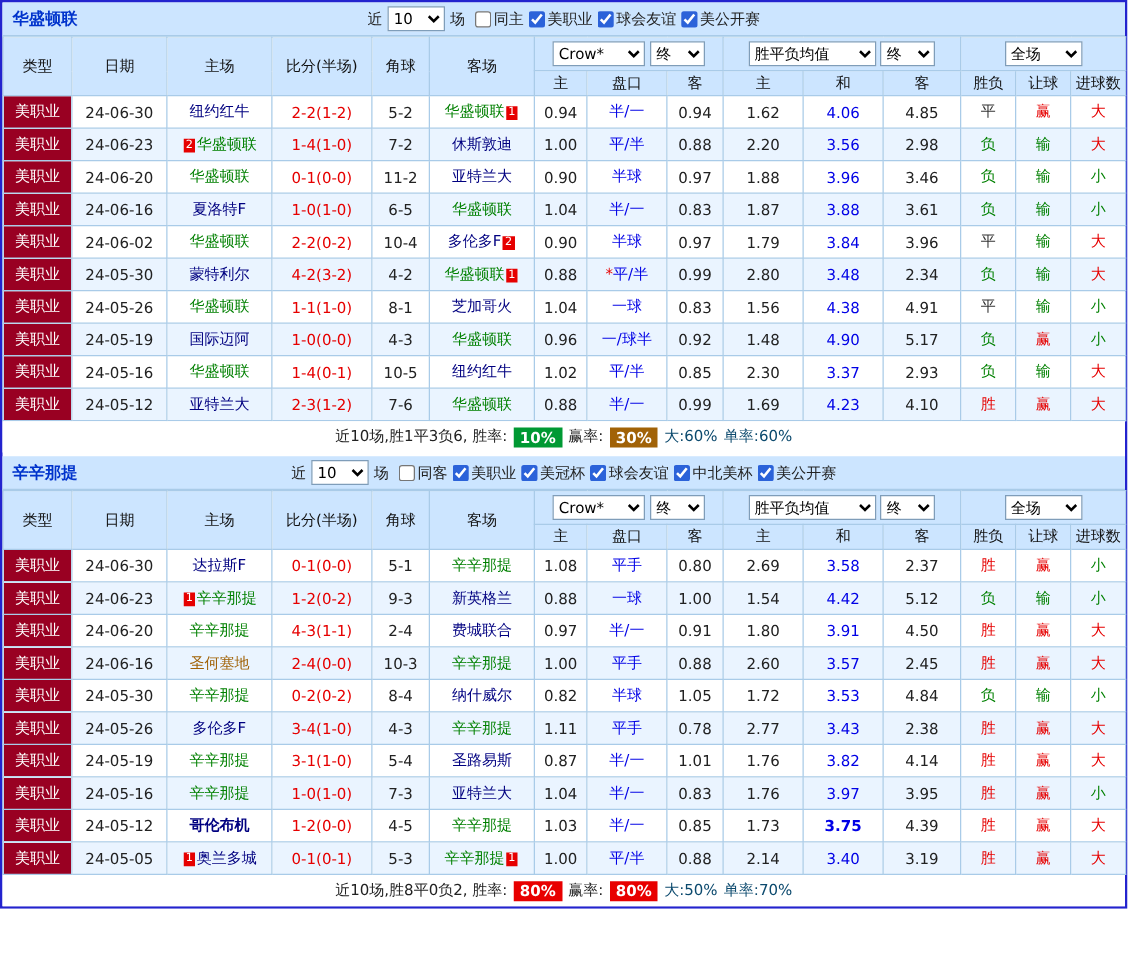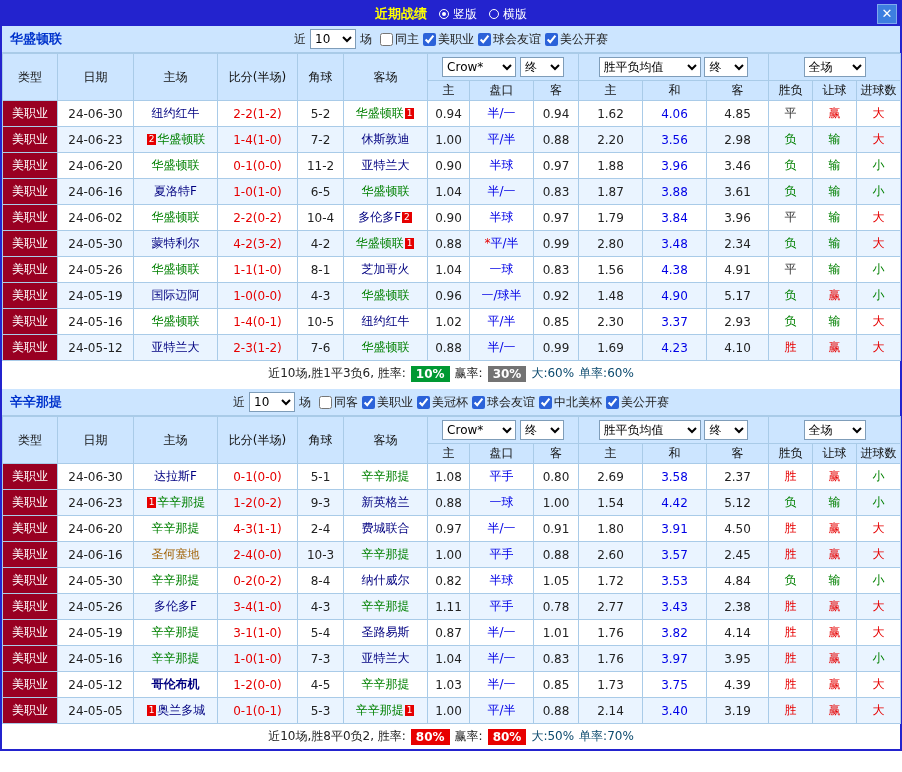--- a/index.html
+++ b/index.html
@@ -44,32 +44,20 @@
   .summary { height:25px; display:flex; align-items:center; justify-content:center; gap:5px; background:#fff; }
   .pct-box { color:#fff; font-weight:bold; padding:1px 5px; }
   .blue-stat { color:#0c4a6e; }
   .section + .section { margin-top:3px; }
 </style>
 </head>
 <body>
 
 <div class="page">
 
-  <div class="topbar">
-    <span class="title">近期战绩</span>
-    <span class="radio-group">
-      <span class="radio-circle selected"></span>
-      <span>竖版</span>
-    </span>
-    <span class="radio-group">
-      <span class="radio-circle"></span>
-      <span>横版</span>
-    </span>
-    <span class="close-btn">✕</span>
-  </div>
 
   <div class="section">
     <div class="section-header">
       <span class="team-title">华盛顿联</span>
       <div class="filters">
         <span>近</span>
         <select class="sel sel-count"><option>10</option></select>
         <span>场</span>
         <span class="cbs">
             <label class="cb">
@@ -313,21 +301,21 @@
             <td style="color: rgb(230, 0, 0);">赢</td>
             <td style="color: rgb(230, 0, 0);">大</td>
           </tr>
         </tbody>
     </table>
 
     <div class="summary">
       <span>近10场,胜1平3负6, 胜率:</span>
       <span class="pct-box" style="background-color: rgb(0, 153, 51);">10%</span>
       <span>赢率:</span>
-      <span class="pct-box" style="background-color: #737373;">30%</span>
+      <span class="pct-box" style="background-color: #a16207;">30%</span>
       <span class="blue-stat">大:60%</span>
       <span class="blue-stat">单率:60%</span>
     </div>
   </div>
 
   <div class="section">
     <div class="section-header">
       <span class="team-title">辛辛那提</span>
       <div class="filters">
         <span>近</span>
@@ -553,21 +541,21 @@
             <td class="c-type">美职业</td>
             <td>24-05-12</td>
             <td><span style="color: rgb(0, 0, 128); font-weight: bold;">哥伦布机</span></td>
             <td style="color: rgb(230, 0, 0);">1-2(0-0)</td>
             <td>4-5</td>
             <td><span style="color: rgb(0, 128, 0);">辛辛那提</span></td>
             <td>1.03</td>
             <td style="color: rgb(0, 0, 230);">半/一</td>
             <td>0.85</td>
             <td>1.73</td>
-            <td style="color: rgb(0, 0, 230);">3.75</td>
+            <td style="color: rgb(0, 0, 230); font-weight: bold;">3.75</td>
             <td>4.39</td>
             <td style="color: rgb(230, 0, 0);">胜</td>
             <td style="color: rgb(230, 0, 0);">赢</td>
             <td style="color: rgb(230, 0, 0);">大</td>
           </tr>
           <tr class="alt">
             <td class="c-type">美职业</td>
             <td>24-05-05</td>
             <td><span class="badge">1</span><span style="color: rgb(0, 0, 128);">奥兰多城</span></td>
             <td style="color: rgb(230, 0, 0);">0-1(0-1)</td>

